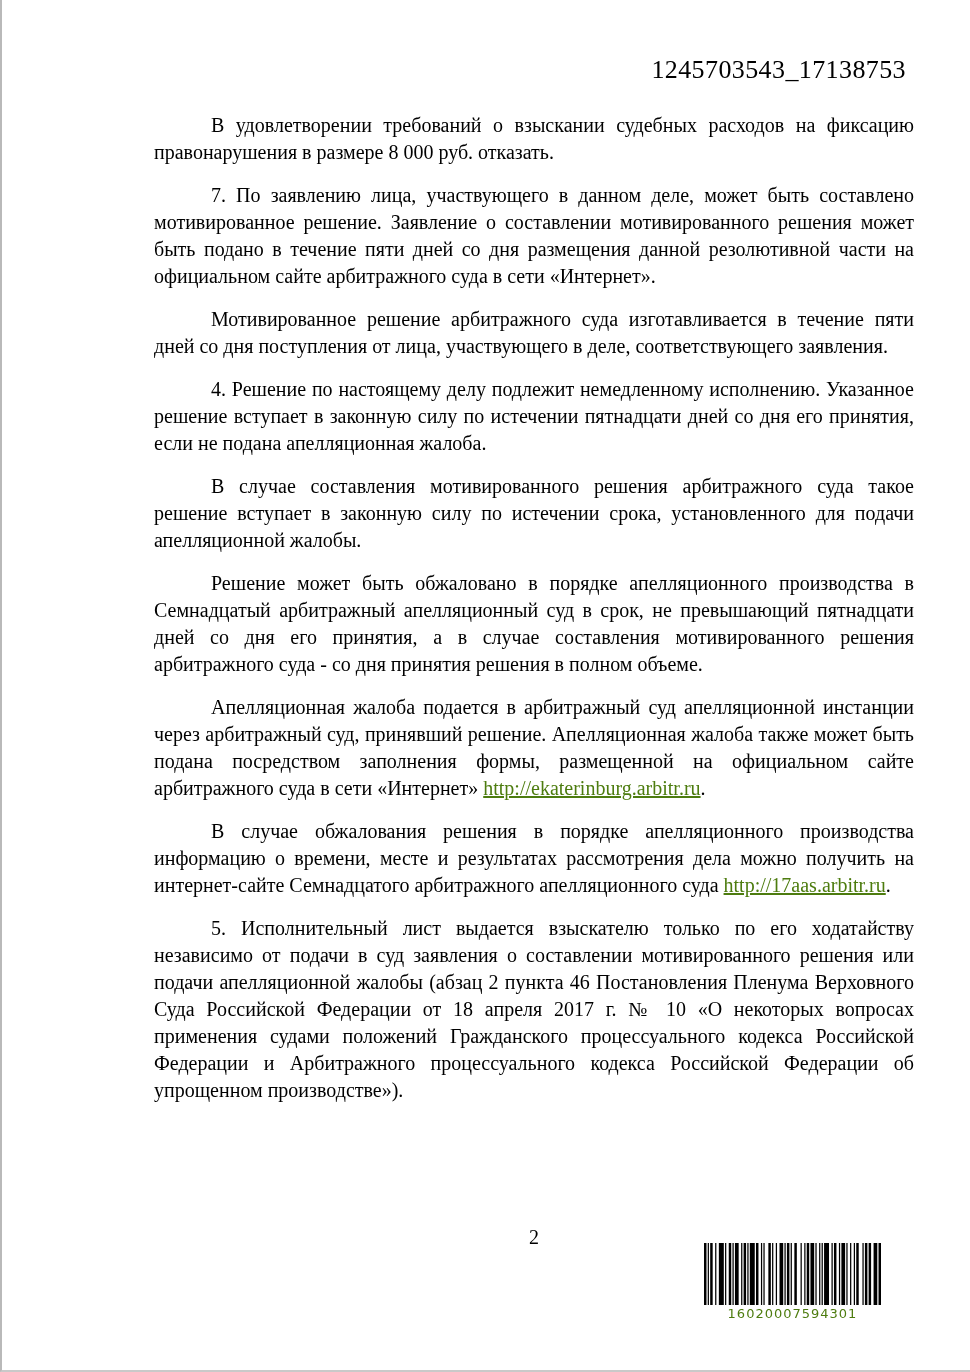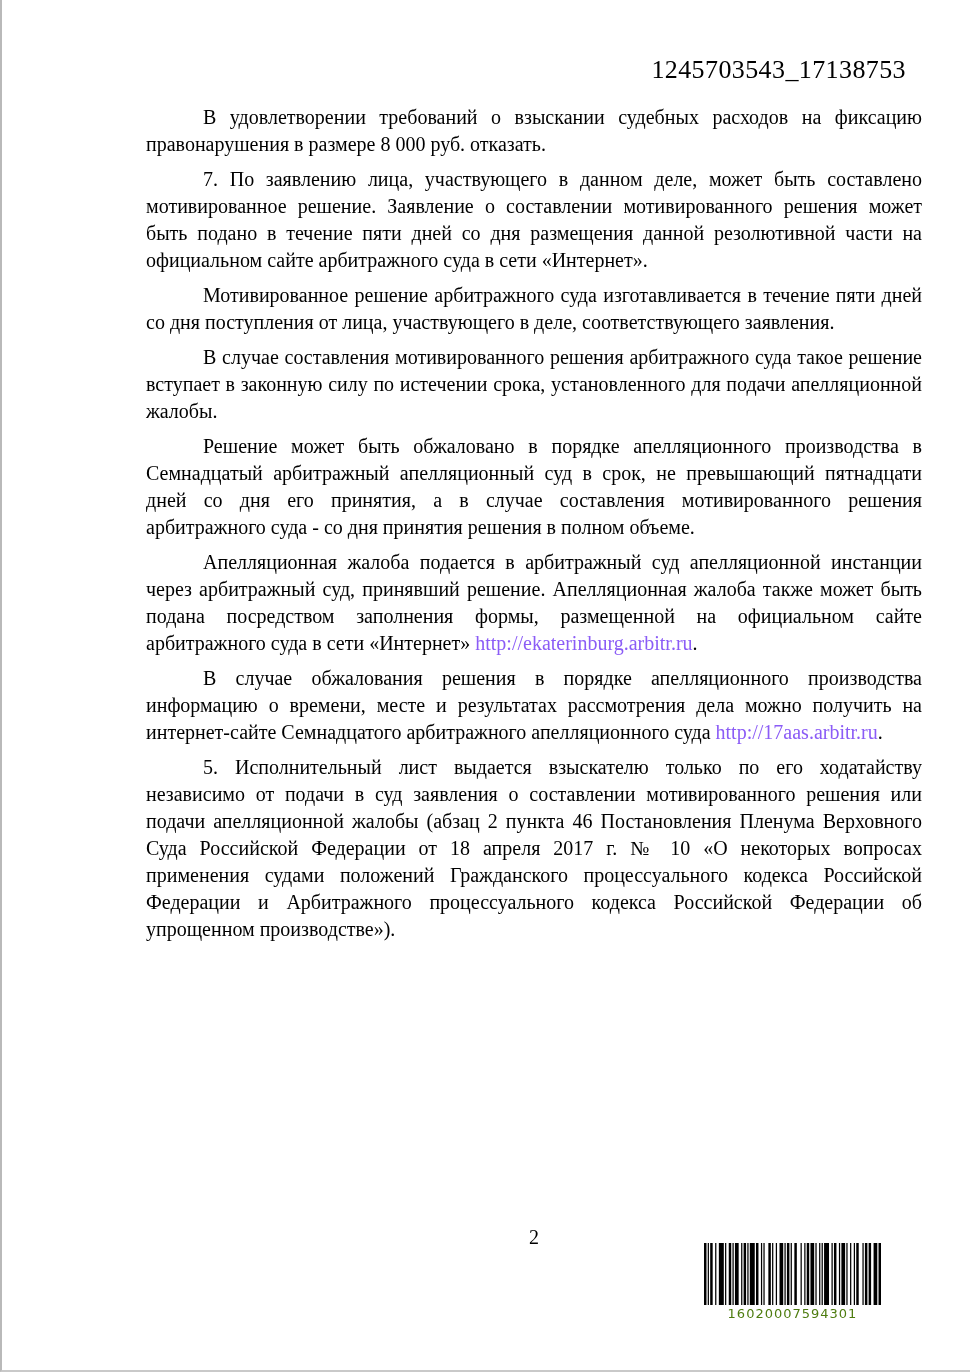--- a/index.html
+++ b/index.html
@@ -31,26 +31,27 @@
     position: absolute;
     top: 96px;
     left: 136px;
     width: 792px;
     font-size: 20px;
     line-height: 27px;
     text-align: justify;
     text-justify: inter-word;
   }
   .para {
-    margin: 8px;
+    margin: 16px;
     padding: 0;
     text-indent: 57px;
   }
   .doc-link {
-    color: #8b5cf6;
+    text-decoration: underline;
+    color: #4d7c0f;
   }
   .page-number {
     position: absolute;
     top: 1226px;
     left: 136px;
     width: 792px;
     text-align: center;
     font-size: 20px;
   }
   .barcode-block {
@@ -78,20 +79,21 @@
 <body>
 
 <div class="page">
 
   <div class="doc-id">1245703543_17138753</div>
 
   <div class="doc-body" id="doc-body">
       <p class="para"><span>В удовлетворении требований о взыскании судебных расходов на фиксацию правонарушения в размере 8 000 руб. отказать.</span></p>
       <p class="para"><span>7. По заявлению лица, участвующего в данном деле, может быть составлено мотивированное решение. Заявление о составлении мотивированного решения может быть подано в течение пяти дней со дня размещения данной резолютивной части на официальном сайте арбитражного суда в сети «Интернет».</span></p>
       <p class="para"><span>Мотивированное решение арбитражного суда изготавливается в течение пяти дней со дня поступления от лица, участвующего в деле, соответствующего заявления.</span></p>
+      <p class="para"><span>4. Решение по настоящему делу подлежит немедленному исполнению. Указанное решение вступает в законную силу по истечении пятнадцати дней со дня его принятия, если не подана апелляционная жалоба.</span></p>
       <p class="para"><span>В случае составления мотивированного решения арбитражного суда такое решение вступает в законную силу по истечении срока, установленного для подачи апелляционной жалобы.</span></p>
       <p class="para"><span>Решение может быть обжаловано в порядке апелляционного производства в Семнадцатый арбитражный апелляционный суд в срок, не превышающий пятнадцати дней со дня его принятия, а в случае составления мотивированного решения арбитражного суда - со дня принятия решения в полном объеме.</span></p>
       <p class="para"><span>Апелляционная жалоба подается в арбитражный суд апелляционной инстанции через арбитражный суд, принявший решение. Апелляционная жалоба также может быть подана посредством заполнения формы, размещенной на официальном сайте арбитражного суда в сети «Интернет» </span><span class="doc-link">http://ekaterinburg.arbitr.ru</span><span>.</span></p>
       <p class="para"><span>В случае обжалования решения в порядке апелляционного производства информацию о времени, месте и результатах рассмотрения дела можно получить на интернет-сайте Семнадцатого арбитражного апелляционного суда </span><span class="doc-link">http://17aas.arbitr.ru</span><span>.</span></p>
       <p class="para"><span>5. Исполнительный лист выдается взыскателю только по его ходатайству независимо от подачи в суд заявления о составлении мотивированного решения или подачи апелляционной жалобы (абзац 2 пункта 46 Постановления Пленума Верховного Суда Российской Федерации от 18 апреля 2017 г. № 10 «О некоторых вопросах применения судами положений Гражданского процессуального кодекса Российской Федерации и Арбитражного процессуального кодекса Российской Федерации об упрощенном производстве»).</span></p>
     </div>
 
   <div class="page-number">2</div>
 
   <div class="barcode-block">

